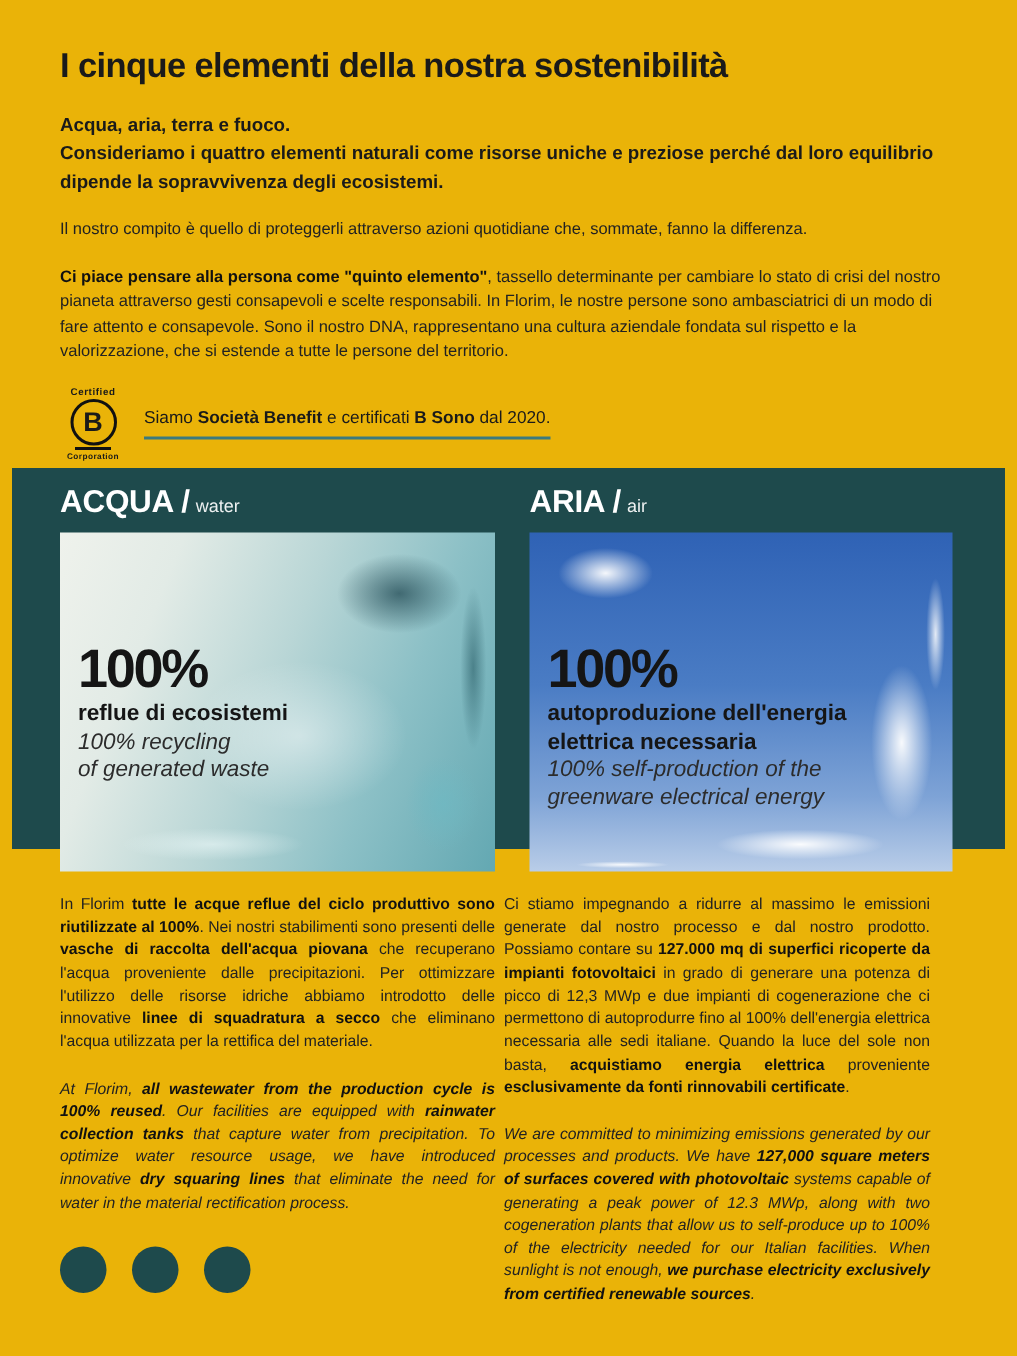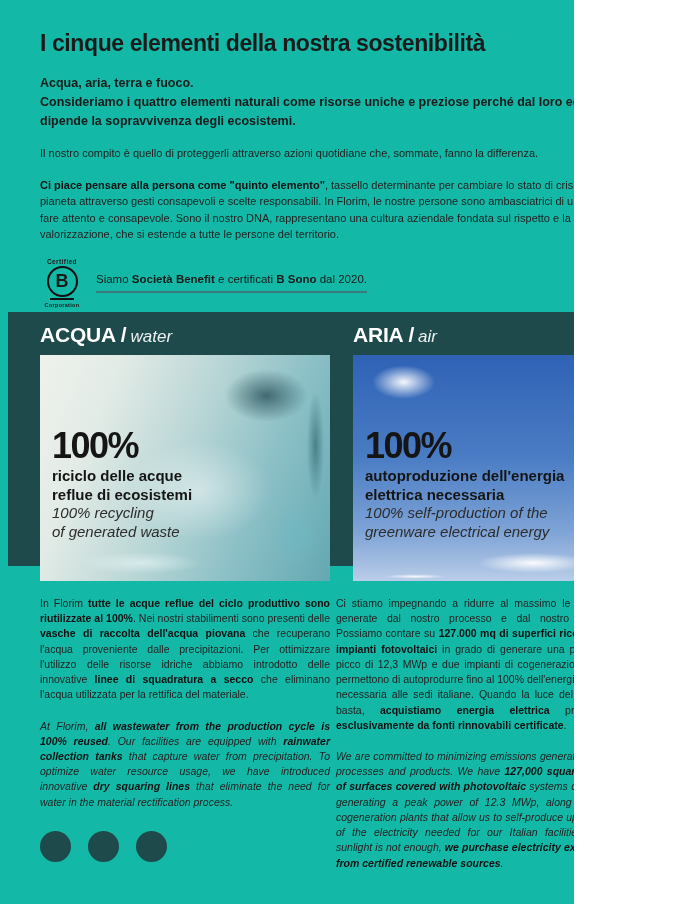--- a/index.html
+++ b/index.html
@@ -1,17 +1,17 @@
 <!DOCTYPE html>
 <html style="--teal: #1e4a4c; --accent: #3c7a7d;"><head>
 <meta charset="utf-8">
 <style>
   :root{ --teal:#1e4a4c; --accent:#3c7a7d; --ink:#1a1a1a; }
   html,body{margin:0;padding:0;background:#fff;}
-  .page{position:relative;width:574px;height:904px;background:#14b8a6;overflow:hidden;
+  .page{position:relative;width:678px;height:904px;background:#eab308;overflow:hidden;
         font-family:"Liberation Sans",sans-serif;color:var(--ink);}
   
   .top{position:absolute;left:40px;top:30px;width:600px;}
   .page-title{font-size:23px;font-weight:bold;letter-spacing:-0.4px;margin:0 0 17px 0;}
   .intro{font-weight:bold;font-size:12.5px;line-height:1.5;margin:0 0 15px 0;}
   .intro div{margin:0;}
   .para{font-size:11px;line-height:1.5;margin:0 0 15px 0;color:#222;}
   .para b{color:#111;}
   
   .bcorp-row{display:flex;align-items:center;margin-top:2px;}
@@ -21,21 +21,21 @@
              margin:1px auto 1px;display:flex;align-items:center;justify-content:center;
              font-weight:bold;font-size:18px;line-height:1;}
   .bc-line{width:24px;height:2.5px;background:#111;margin:1px auto 2px;}
   .bc-corp{font-size:5.5px;font-weight:bold;letter-spacing:0.3px;}
   .bc-statement{margin-left:12px;font-size:11.5px;padding-bottom:6px;
                 border-bottom:2px solid var(--accent);}
   
   .band{position:absolute;left:8px;top:312px;width:662px;height:254px;background:var(--teal);}
   .panel-head{position:absolute;top:11px;color:#fff;white-space:nowrap;}
   .panel-head .t{font-size:21px;font-weight:bold;letter-spacing:-0.2px;}
-  .panel-head .s{font-size:17px;font-style:italic;font-weight:normal;
+  .panel-head .s{font-size:12px;font-weight:normal;
                  color:rgba(255,255,255,0.92);margin-left:4px;}
   .head-water{left:32px;} .head-air{left:345px;}
   .photo{position:absolute;top:43px;width:290px;height:226px;}
   .photo-water{left:32px;background:
       radial-gradient(closest-side at 78% 18%, rgba(16,55,66,0.65), rgba(16,55,66,0) 65%),
       radial-gradient(closest-side at 95% 40%, rgba(25,75,85,0.5), rgba(25,75,85,0) 60%),
       radial-gradient(closest-side at 55% 60%, rgba(255,255,255,0.45), rgba(255,255,255,0) 55%),
       radial-gradient(closest-side at 35% 92%, rgba(235,248,248,0.6), rgba(235,248,248,0) 60%),
       radial-gradient(closest-side at 88% 80%, rgba(110,185,195,0.7), rgba(110,185,195,0) 70%),
       linear-gradient(112deg,#eff2ec 0%,#e2ebe6 22%,#b9d6d6 48%,#8cc0c6 72%,#63a8b2 100%);}
@@ -91,21 +91,20 @@
     <div class="panel-head head-water">
       <span class="t">ACQUA /</span><span class="s">water</span>
     </div>
     <div class="panel-head head-air">
       <span class="t">ARIA /</span><span class="s">air</span>
     </div>
 
     <div class="photo photo-water">
       <div class="overlay">
         <div class="big">100%</div>
-        <div class="bl">riciclo delle acque</div>
         <div class="bl">reflue di ecosistemi</div>
         <div class="il">100% recycling</div>
         <div class="il">of generated waste</div>
       </div>
     </div>
 
     <div class="photo photo-sky">
       <div class="overlay">
         <div class="big">100%</div>
         <div class="bl">autoproduzione dell'energia</div>

